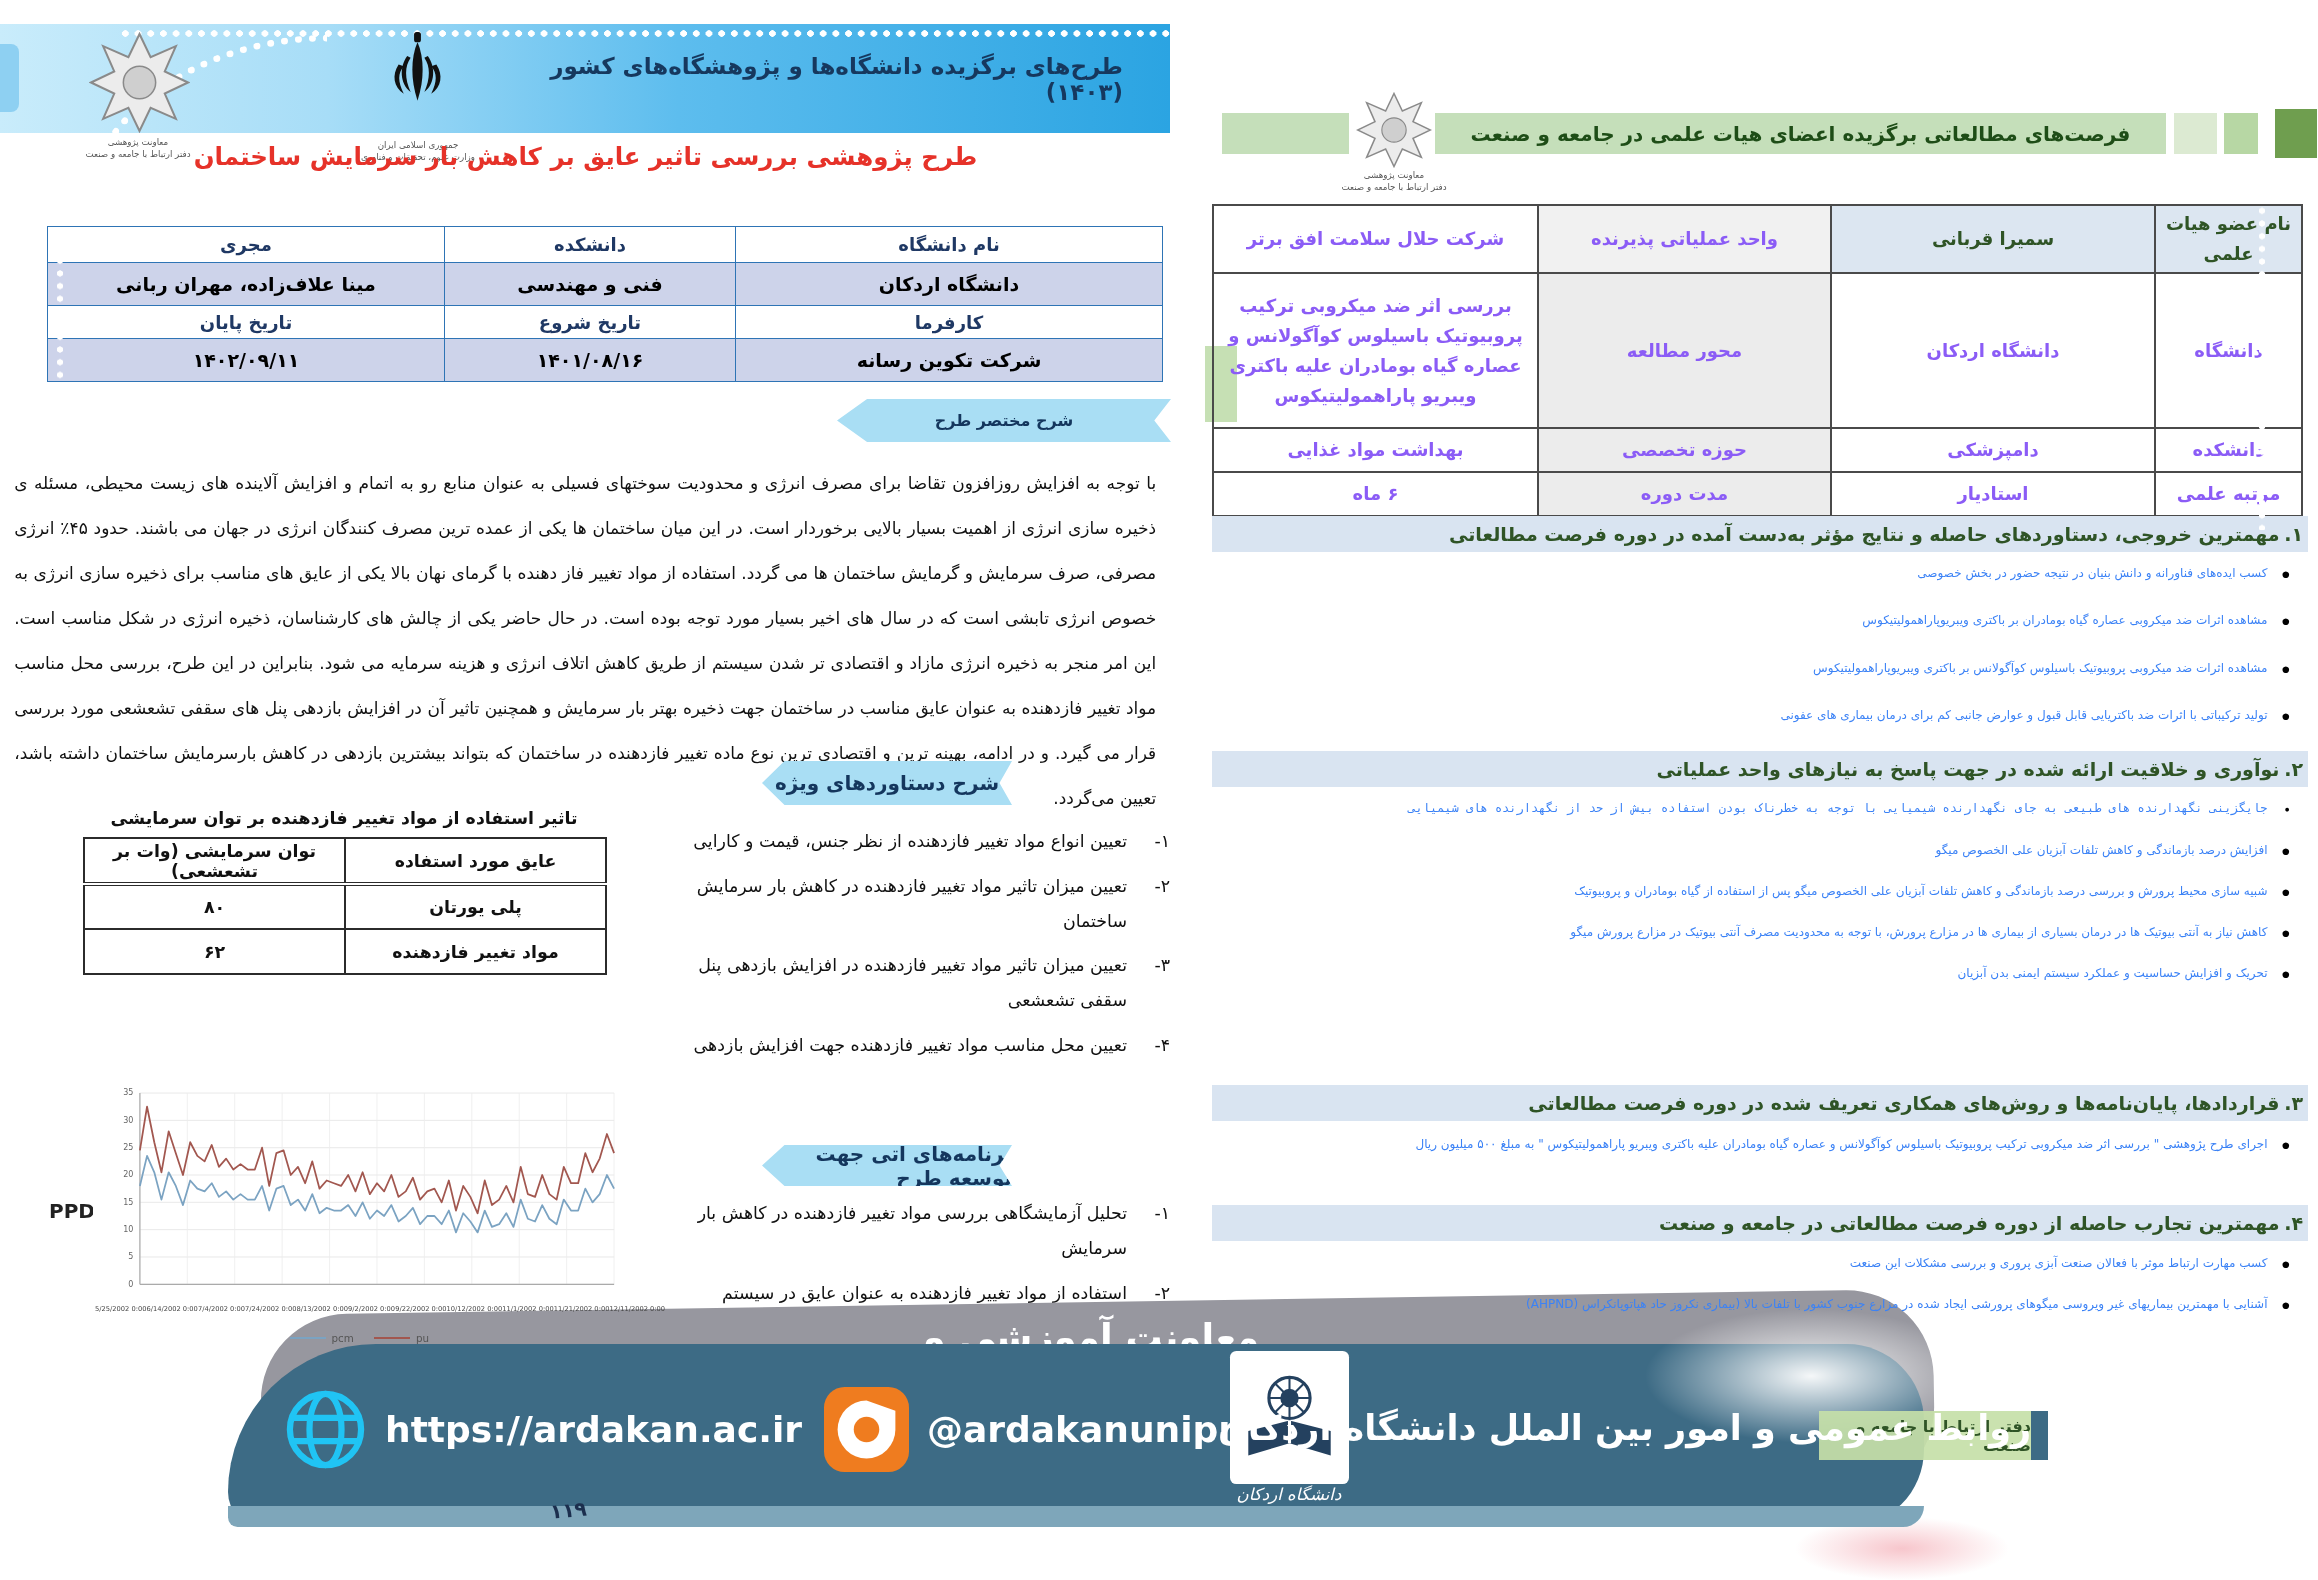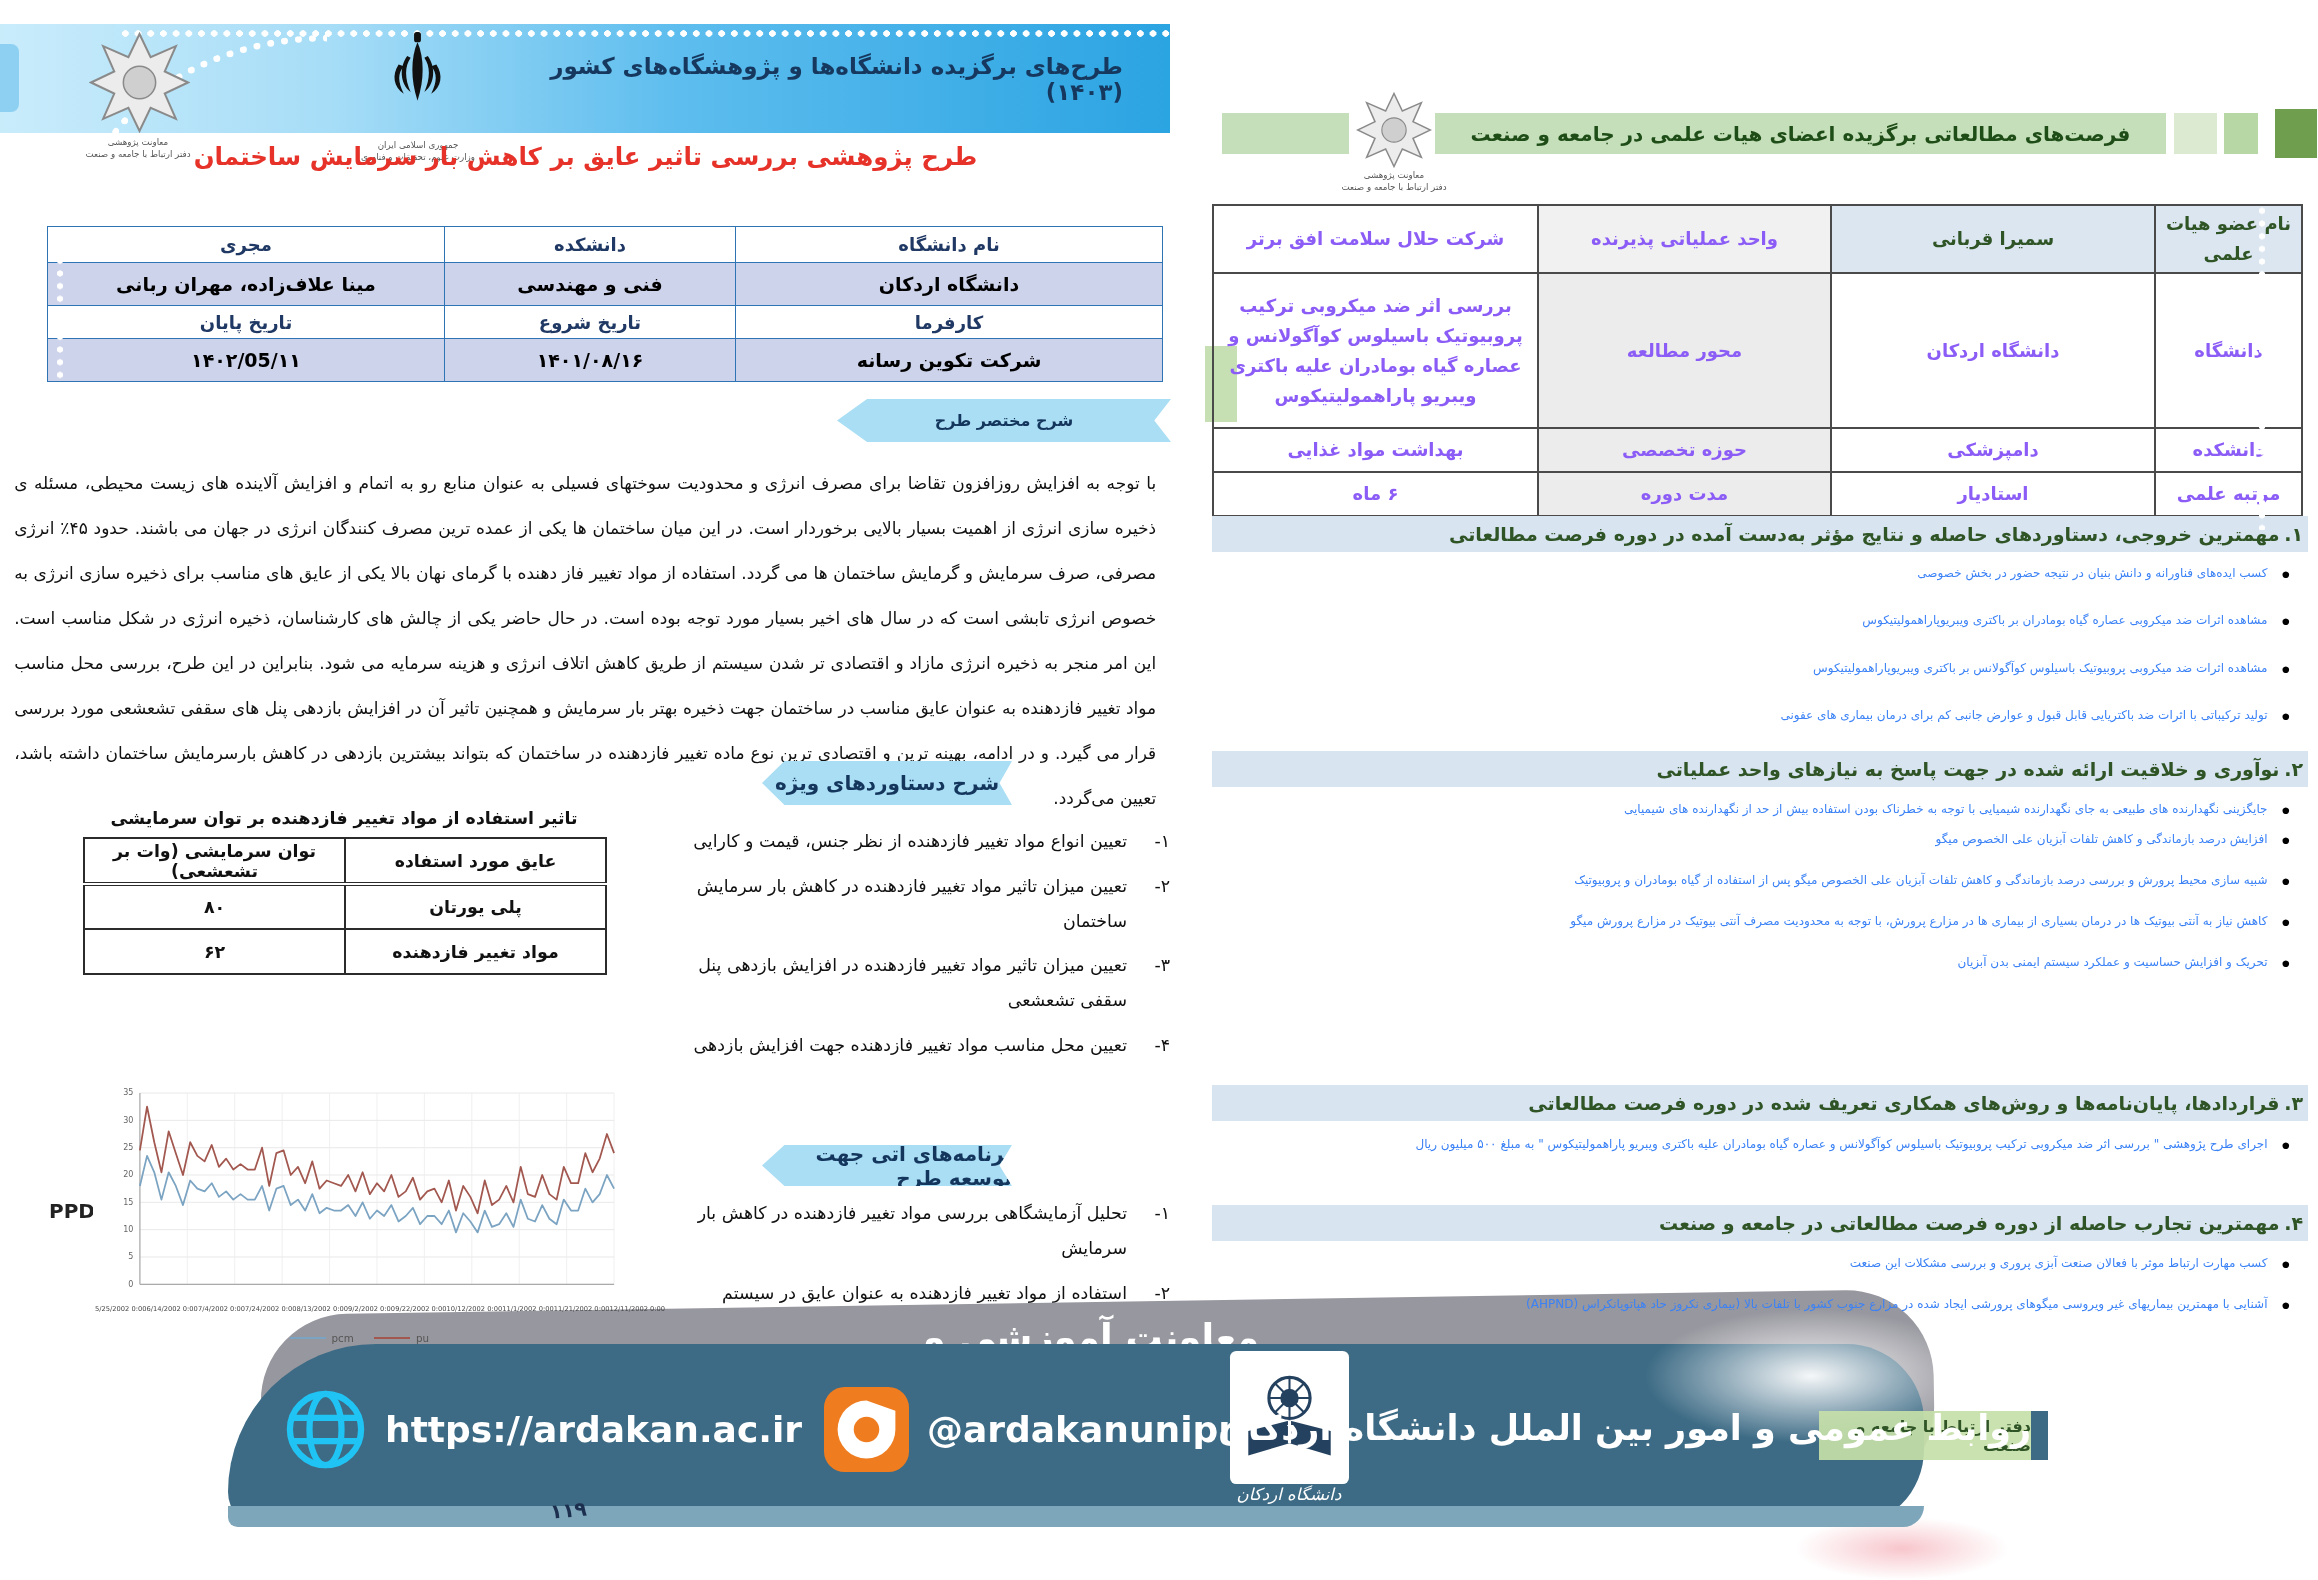--- a/index.html
+++ b/index.html
@@ -119,21 +119,21 @@
           <td class="val">مینا علاف‌زاده، مهران ربانی</td>
         </tr>
         <tr style="height:33px">
           <td class="hdr">کارفرما</td>
           <td class="hdr">تاریخ شروع</td>
           <td class="hdr">تاریخ پایان</td>
         </tr>
         <tr style="height:43px">
           <td class="val">شرکت تکوین رسانه</td>
           <td class="val">۱۴۰۱/۰۸/۱۶</td>
-          <td class="val">۱۴۰۲/05/۱۱</td>
+          <td class="val">۱۴۰۲/۰۹/۱۱</td>
         </tr>
       </tbody>
         </table>
     </div>
     <div class="abs dotline-v" style="left:55px;top:229px;height:162px;"></div>
 
     <div class="abs chev" style="left:837px;top:399px;width:334px;height:43px;font-size:16px;">شرح مختصر طرح</div>
     <div class="abs rtl" style="left:14.2px;top:461px;width:1142px;font-size:17px;line-height:45px;color:#111;
                 text-align:justify;text-align-last:right;">با توجه به افزایش روزافزون تقاضا برای مصرف انرژی و محدودیت سوختهای فسیلی به عنوان منابع رو به اتمام و افزایش آلاینده های زیست محیطی، مسئله ی ذخیره سازی انرژی از اهمیت بسیار بالایی برخوردار است. در این میان ساختمان ها یکی از عمده ترین مصرف کنندگان انرژی در جهان می باشند. حدود ۴۵٪ انرژی مصرفی، صرف سرمایش و گرمایش ساختمان ها می گردد. استفاده از مواد تغییر فاز دهنده با گرمای نهان بالا یکی از عایق های مناسب برای ذخیره سازی انرژی به خصوص انرژی تابشی است که در سال های اخیر بسیار مورد توجه بوده است. در حال حاضر یکی از چالش های کارشناسان، ذخیره انرژی در شکل مناسب است. این امر منجر به ذخیره انرژی مازاد و اقتصادی تر شدن سیستم از طریق کاهش اتلاف انرژی و هزینه سرمایه می شود. بنابراین در این طرح، بررسی محل مناسب مواد تغییر فازدهنده به عنوان عایق مناسب در ساختمان جهت ذخیره بهتر بار سرمایش و همچنین تاثیر آن در افزایش بازدهی پنل های سقفی تشعشعی مورد بررسی قرار می گیرد. و در ادامه، بهینه ترین و اقتصادی ترین نوع ماده تغییر فازدهنده در ساختمان که بتواند بیشترین بازدهی در کاهش بارسرمایش ساختمان داشته باشد، تعیین می‌گردد.</div>
 
@@ -323,21 +323,21 @@
       <li style="margin-bottom:17.4px;">مشاهده اثرات ضد میکروبی عصاره گیاه بومادران بر باکتری ویبریوپاراهمولیتیکوس</li>
       <li style="margin-bottom:17.4px;">مشاهده اثرات ضد میکروبی پروبیوتیک باسیلوس کوآگولانس بر باکتری ویبریوپاراهمولیتیکوس</li>
       <li>تولید ترکیباتی با اثرات ضد باکتریایی قابل قبول و عوارض جانبی کم برای درمان بیماری های عفونی</li>
     </ul>
 
     <div class="abs strip" style="left:0;top:751px;width:1091px;height:36px;">
       <span>۲.</span>
       <span>نوآوری و خلاقیت ارائه شده در جهت پاسخ به نیازهای واحد عملیاتی</span>
     </div>
     <ul class="blist abs" style="left:16px;top:794px;width:1068px;">
-      <li style="">جایگزینی نگهدارنده های طبیعی به جای نگهدارنده شیمیایی با توجه به خطرناک بودن استفاده بیش از حد از نگهدارنده های شیمیایی</li>
+      <li style="margin-bottom:11px;font-family:Liberation Mono, monospace;">جایگزینی نگهدارنده های طبیعی به جای نگهدارنده شیمیایی با توجه به خطرناک بودن استفاده بیش از حد از نگهدارنده های شیمیایی</li>
       <li style="margin-bottom:11px;">افزایش درصد بازماندگی و کاهش تلفات آبزیان علی الخصوص میگو</li>
       <li style="margin-bottom:11px;">شبیه سازی محیط پرورش و  بررسی درصد بازماندگی و کاهش تلفات آبزیان علی الخصوص میگو پس از استفاده از گیاه بومادران و پروبیوتیک</li>
       <li style="margin-bottom:11px;">کاهش نیاز به آنتی بیوتیک ها در درمان بسیاری از بیماری ها در مزارع پرورش، با توجه به محدودیت مصرف آنتی بیوتیک در مزارع پرورش میگو</li>
       <li>تحریک و افزایش حساسیت و عملکرد سیستم ایمنی بدن آبزیان</li>
     </ul>
 
     <div class="abs strip" style="left:0;top:1085px;width:1091px;height:36px;">
       <span>۳.</span>
       <span>قراردادها، پایان‌نامه‌ها و روش‌های همکاری تعریف شده در دوره فرصت مطالعاتی</span>
     </div>

